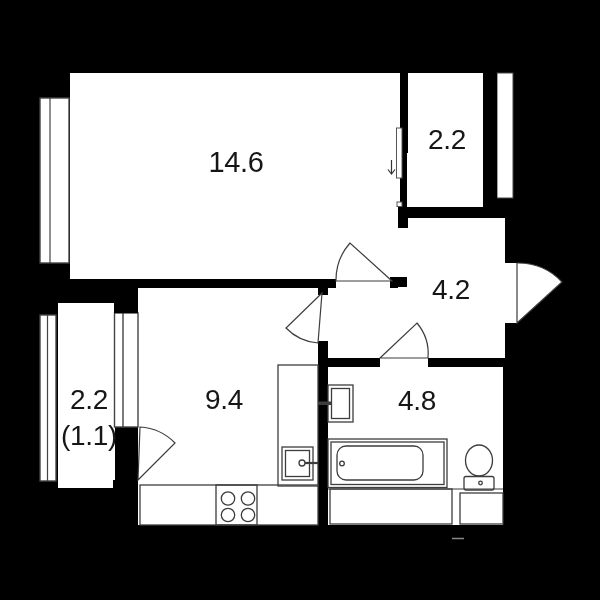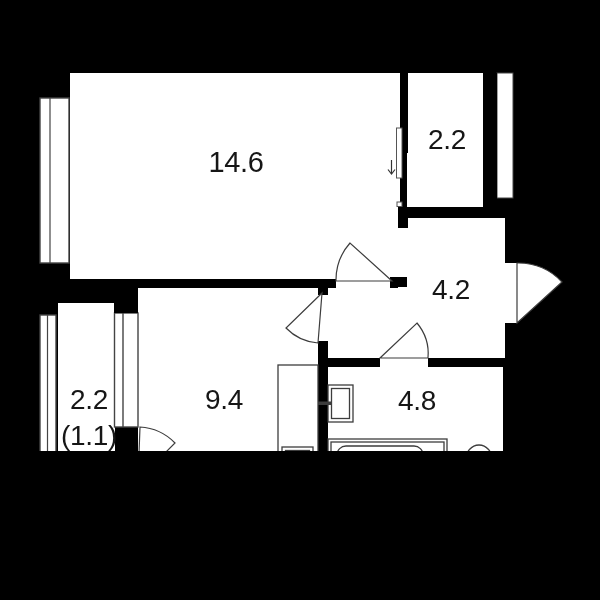--- a/index.html
+++ b/index.html
@@ -1,16 +1,16 @@
 <!DOCTYPE html>
 <html><head>
 <meta charset="utf-8">
 <style>
   html,body{margin:0;padding:0;background:#000;}
-  .stage{width:600px;height:451px;position:relative;background:#000;overflow:hidden;}
+  .stage{width:600px;height:600px;position:relative;background:#000;overflow:hidden;}
   svg{display:block;}
   .room-label{font-family:"Liberation Sans",sans-serif;font-size:28px;fill:#161616;letter-spacing:-0.3px;}
   .room-label.big{font-size:29px;}
   .fixture{stroke:#3d3d3d;stroke-width:1.3;fill:none;}
   .sail{stroke:#3d3d3d;stroke-width:1.2;fill:#ffffff;}
   .winline{stroke:#444;stroke-width:1.4;fill:#ffffff;}
 </style>
 </head>
 <body>
 

